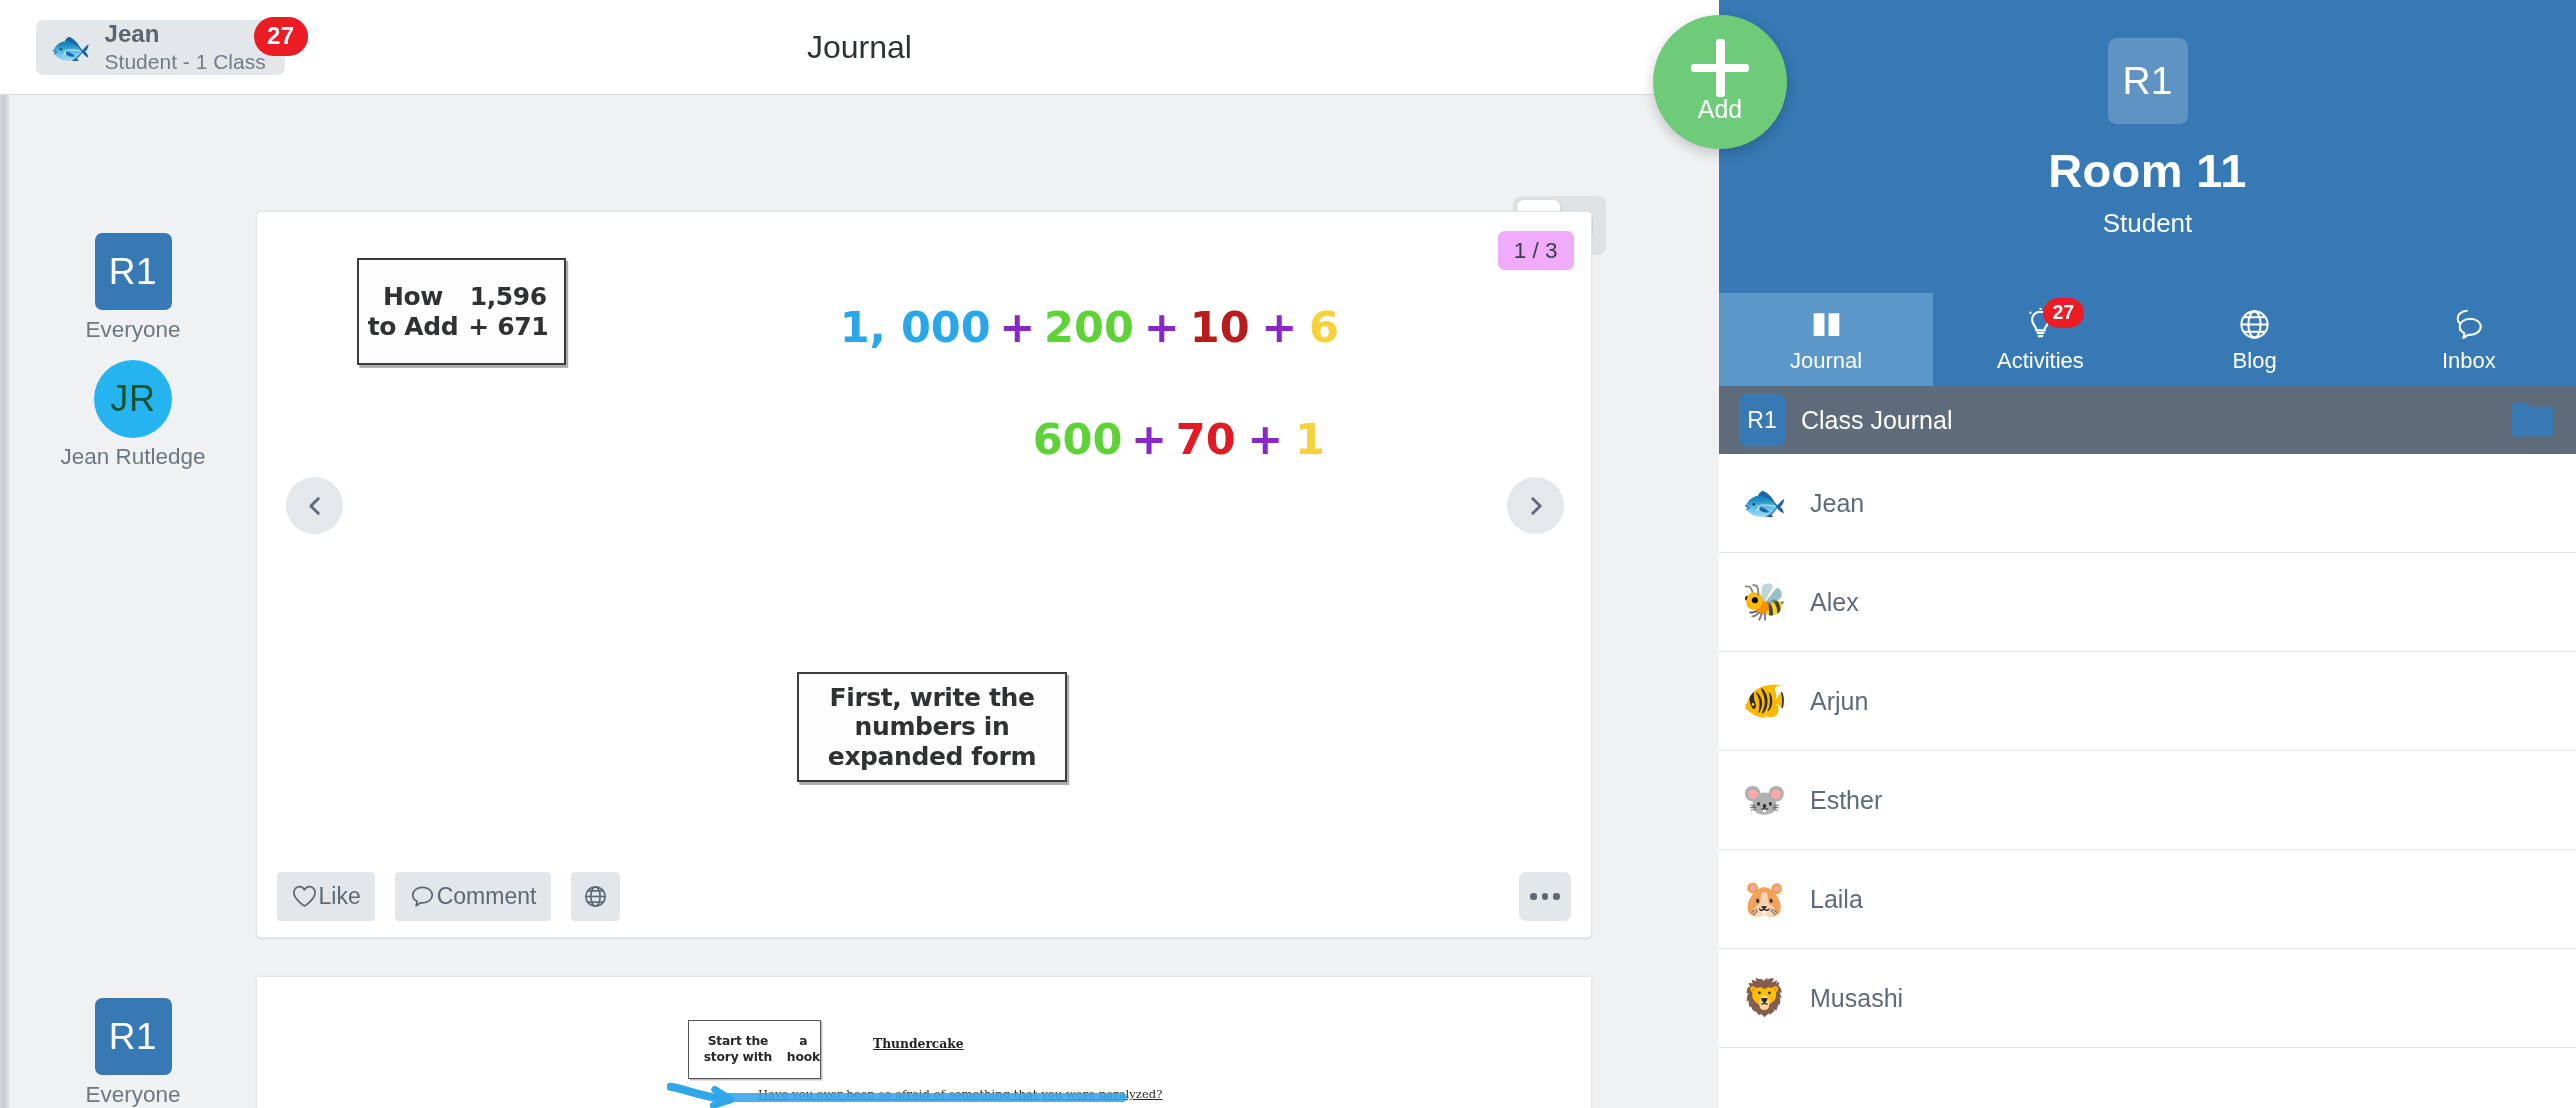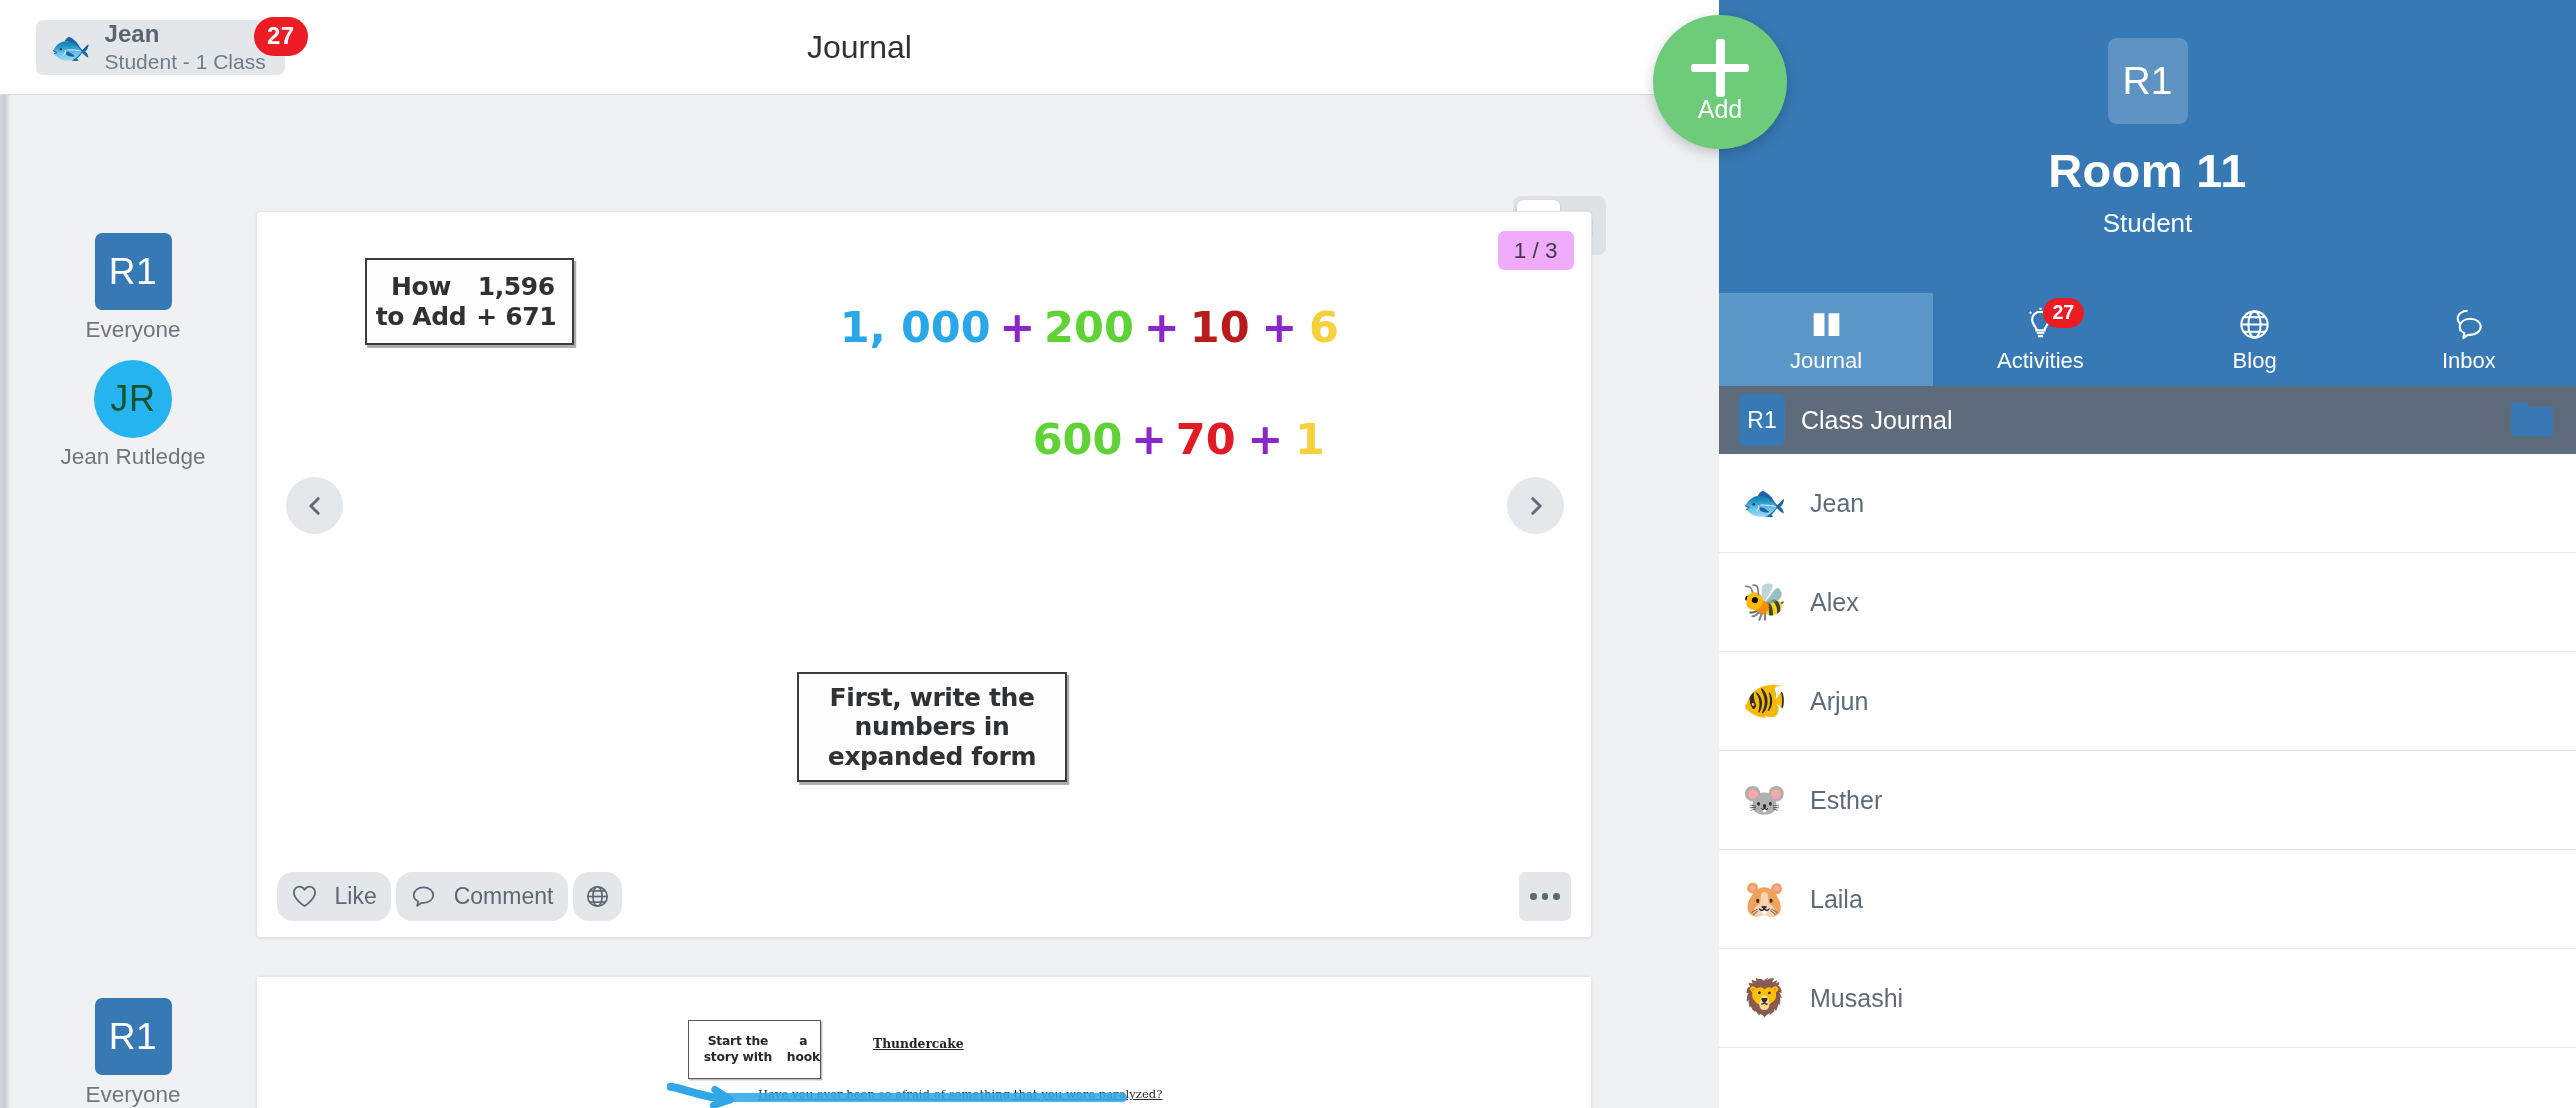--- a/index.html
+++ b/index.html
@@ -102,21 +102,21 @@
     background: #fdfdfd;
     color: #2f3133;
     font-weight: bold;
     text-align: center;
     box-shadow: 2.2px 2.9px 0 rgba(70,72,75,.45);
     display: flex; align-items: center; justify-content: center;
     line-height: 1.18;
     font-family: "DejaVu Sans", sans-serif;
     letter-spacing: -0.4px;
   }
-  #tip1 { left: 108px; top: 46px; width: 209px; height: 87px; font-size: 25px; padding: 2.9px 7.2px; }
+  #tip1 { left: 100px; top: 46px; width: 209px; height: 107px; font-size: 25px; padding: 2.9px 7.2px; }
   #tip2 { left: 540px; top: 460px; width: 270px; height: 110px; font-size: 25px; padding: 4.3px 8.7px; }
 
   .hw { position: absolute; font-family: "DejaVu Sans", sans-serif; font-weight: bold; white-space: pre; }
   .hw.r1 { top: 40px; font-size: 43px; }
   .hw.r2 { top: 152px; font-size: 43px; }
 
   .navbtn {
     position: absolute; width: 57px; height: 57px; border-radius: 50%;
     background: #e4e8eb; display: flex; align-items: center; justify-content: center;
   }
@@ -128,23 +128,23 @@
   .dot { width: 12.3px; height: 12.3px; border-radius: 50%; background: #c8cfd6; }
   .dot.on { background: #5b6773; }
 
   .datestamp { position: absolute; right: 19px; top: 808px; font-size: 22px; color: #6c757e; }
 
   .cardfoot {
     position: absolute; left: 0; bottom: 0; width: 100%; height: 81px;
     display: flex; align-items: center; padding: 0 20px;
   }
   .fbtn {
-    height: 49px; background: #e3e7ea; border-radius: 16px;
-    display: flex; align-items: center; gap: 18px;
-    padding: 0 14.5px; margin-right: 5px;
+    height: 49px; background: #e3e7ea; border-radius: 4px;
+    display: flex; align-items: center; gap: 2px;
+    padding: 0 14.5px; margin-right: 20px;
     font-size: 23px; color: #5d6872;
   }
   .fbtn.iconly { padding: 0; width: 49px; justify-content: center; }
   .fbtn svg { width: 25px; height: 25px; }
   .dots3 {
     margin-left: auto; width: 52px; height: 49px; background: #e3e7ea; border-radius: 6.5px;
     display: flex; align-items: center; justify-content: center; gap: 5px;
   }
   .dots3 i { width: 6.5px; height: 6.5px; border-radius: 50%; background: #5d6872; display: block; }
 

